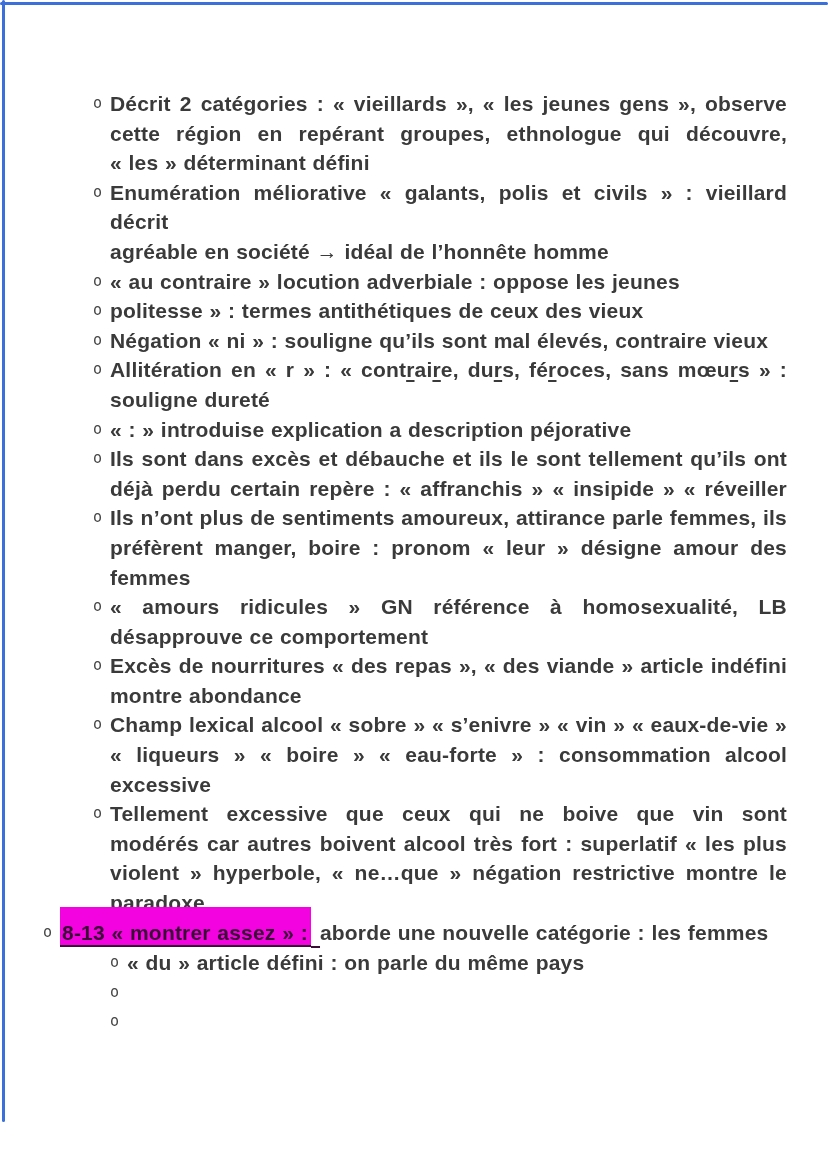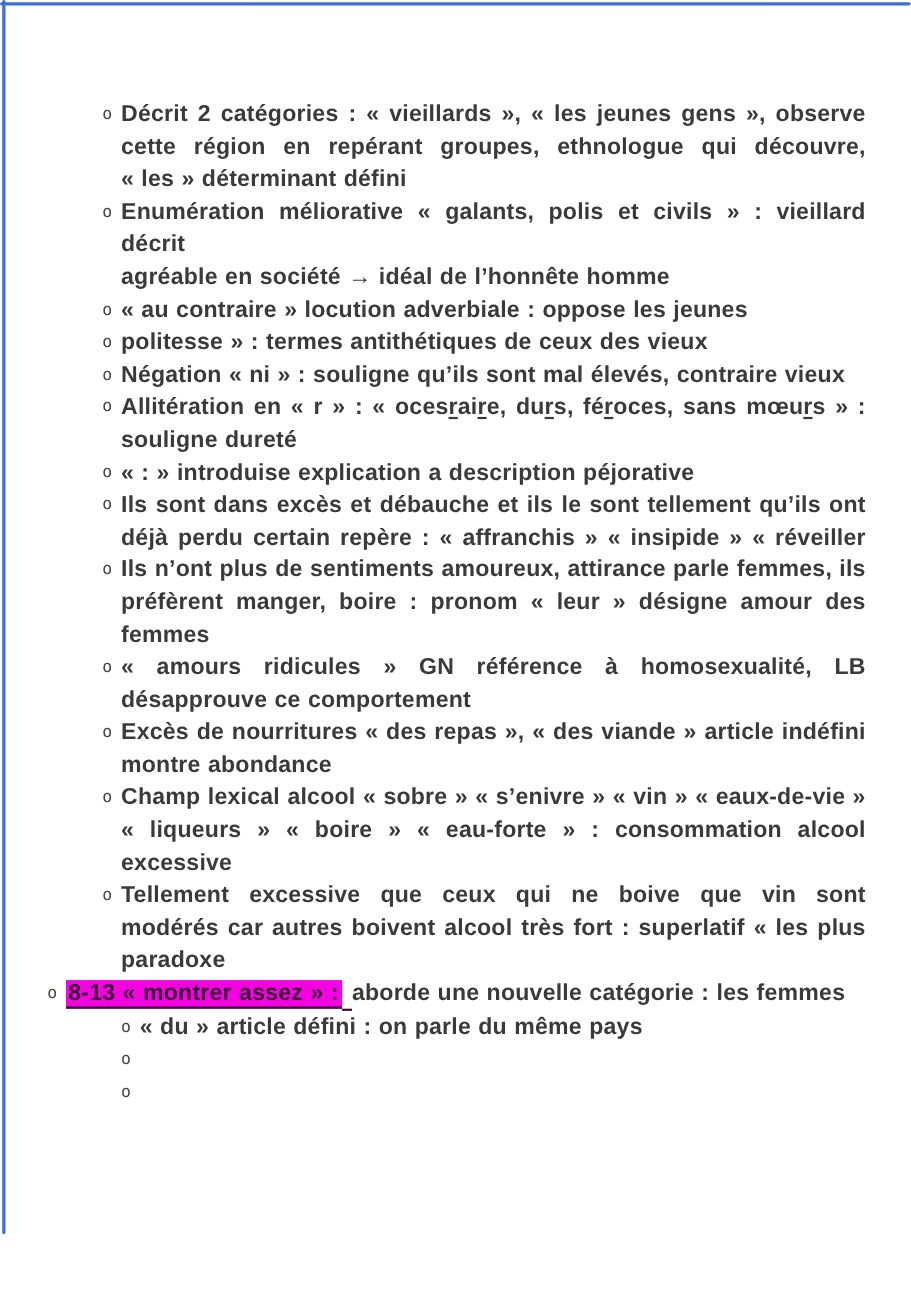--- a/index.html
+++ b/index.html
@@ -45,21 +45,21 @@
   .line.just{text-align:justify;text-align-last:justify;}
   .u{
     text-decoration:underline;
     text-decoration-thickness:1.5px;
     text-underline-offset:3px;
   }
   .hl{
     background:var(--hl);
     color:var(--hl-text);
     border-bottom:2.5px solid var(--hl-text);
-    padding:0 3px 1px 2px;
+    padding:14px 3px 1px 2px;
   }
   .usp{
     display:inline-block;width:9px;
     border-bottom:2.5px solid var(--hl-text);
     height:24px;vertical-align:bottom;
   }
 </style>
 </head>
 <body>
 
@@ -96,21 +96,21 @@
     </div>
     <div class="item lvl2">
       <span class="bullet">o</span>
       <div class="content">
         <div class="line"><span>Négation « ni » : souligne qu’ils sont mal élevés, contraire vieux</span></div>
       </div>
     </div>
     <div class="item lvl2">
       <span class="bullet">o</span>
       <div class="content">
-        <div class="line just"><span>Allitération en « r » : « oces</span><span class="u">r</span><span>ai</span><span class="u">r</span><span>e, du</span><span class="u">r</span><span>s, fé</span><span class="u">r</span><span>oces, sans mœu</span><span class="u">r</span><span>s » :</span></div>
+        <div class="line just"><span>Allitération en « r » : « cont</span><span class="u">r</span><span>ai</span><span class="u">r</span><span>e, du</span><span class="u">r</span><span>s, fé</span><span class="u">r</span><span>oces, sans mœu</span><span class="u">r</span><span>s » :</span></div>
         <div class="line"><span>souligne dureté</span></div>
       </div>
     </div>
     <div class="item lvl2">
       <span class="bullet">o</span>
       <div class="content">
         <div class="line"><span>« : » introduise explication a description péjorative</span></div>
       </div>
     </div>
     <div class="item lvl2">
@@ -148,20 +148,21 @@
         <div class="line just"><span>Champ lexical alcool « sobre » « s’enivre » « vin » « eaux-de-vie »</span></div>
         <div class="line just"><span>« liqueurs » « boire » « eau-forte » : consommation alcool</span></div>
         <div class="line"><span>excessive</span></div>
       </div>
     </div>
     <div class="item lvl2">
       <span class="bullet">o</span>
       <div class="content">
         <div class="line just"><span>Tellement excessive que ceux qui ne boive que vin sont</span></div>
         <div class="line just"><span>modérés car autres boivent alcool très fort : superlatif « les plus</span></div>
+        <div class="line just"><span>violent » hyperbole, « ne…que » négation restrictive montre le</span></div>
         <div class="line"><span>paradoxe</span></div>
       </div>
     </div>
     <div class="item lvl1">
       <span class="bullet">o</span>
       <div class="content">
         <div class="line"><span class="hl">8-13 « montrer assez » :</span><span class="usp"></span><span>aborde une nouvelle catégorie : les femmes</span></div>
       </div>
     </div>
     <div class="item lvl3">

